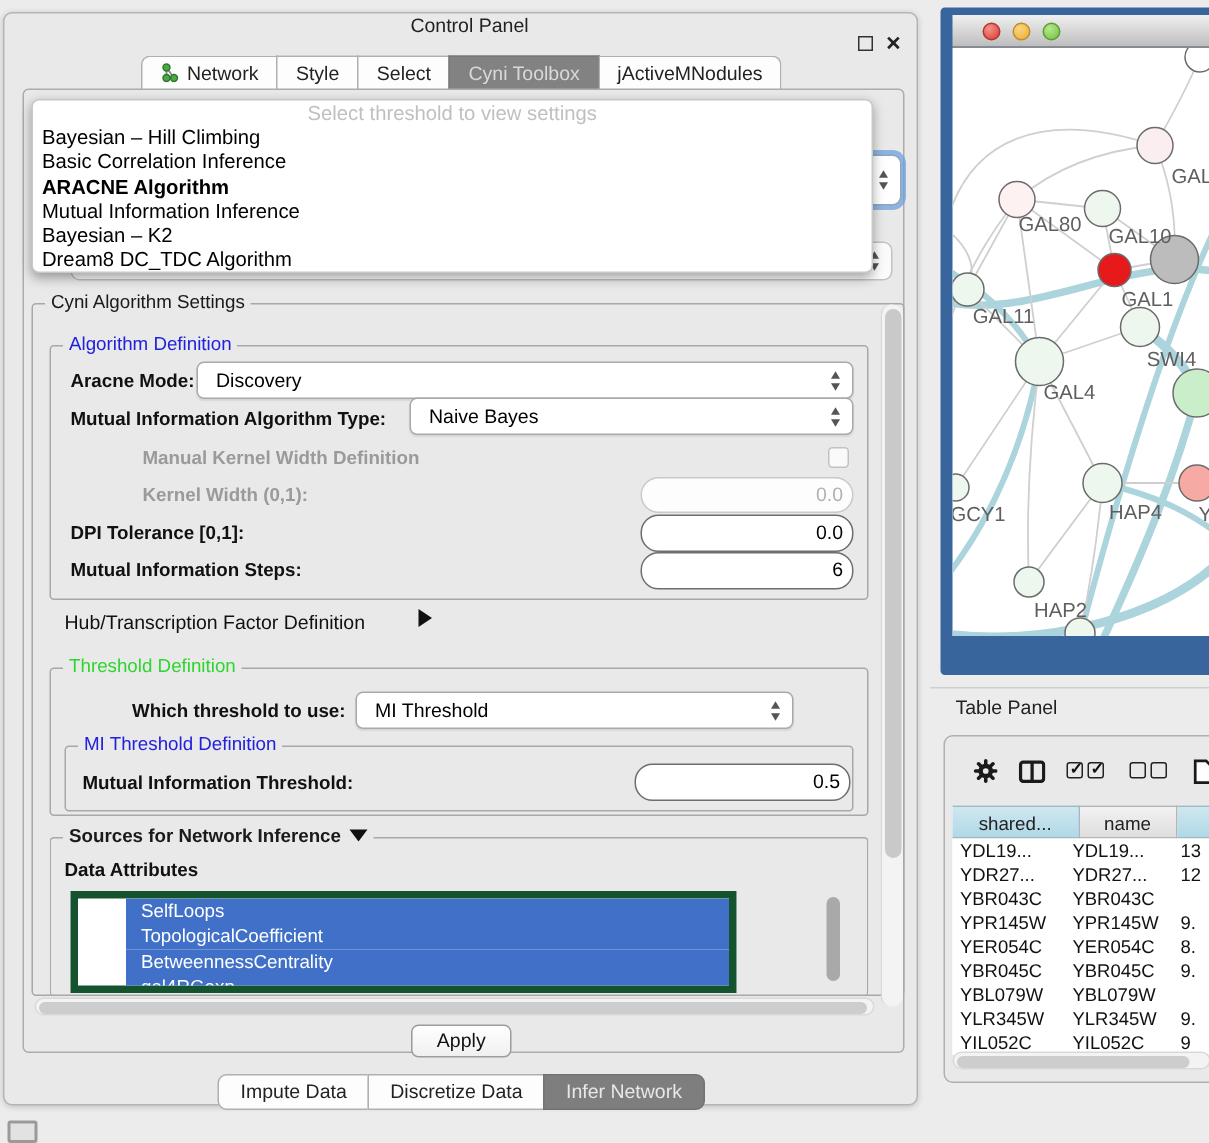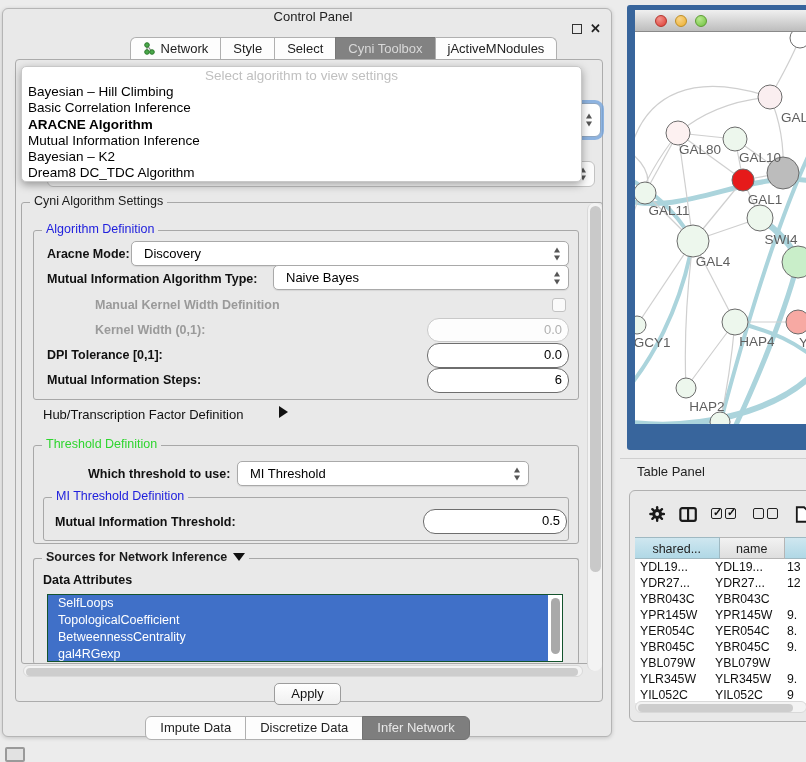--- a/index.html
+++ b/index.html
@@ -12,21 +12,21 @@
     background:#e9e9e9; border:1px solid #b5b5b5; border-radius:6px;
     box-shadow:0 1px 4px rgba(0,0,0,.18); }
   #cp-titlebar { position:absolute; left:12px; top:0; right:0; height:24px; display:flex;
     align-items:center; padding:0 10px;flex-direction:column; }
   #cp-title { font-size:13px; color:#222; }
   #cp-title-icons { margin-left:auto; display:flex; gap:8px; align-items:center; }
   .float-icon { width:10px; height:10px; border:1.6px solid #333; background:transparent; }
   .close-icon { font-size:13px; font-weight:bold; color:#222; line-height:10px; }
 
   
-  #top-tabs { position:absolute; left:0; top:28px; width:100%; display:flex; justify-content:center;margin-left:36px; }
+  #top-tabs { position:absolute; left:0; top:28px; width:100%; display:flex; justify-content:center; }
   .tab { border:1px solid #b0b0b0; border-bottom:none; background:#fdfdfd;
     padding:3px 12px 4px 12px; font-size:13px; color:#222; display:flex; align-items:center; gap:5px;
     margin-right:-1px; }
   .tab:first-child { border-top-left-radius:6px; }
   .tab:last-child { border-top-right-radius:6px; }
   .tab.selected { background:#828282; color:#d9d9d9; border-color:#787878; }
 
   #tab-content { position:absolute; left:12px; top:50px; width:588px; height:643px;
     border:1px solid #acacac; border-radius:4px; background:#e9e9e9; }
 
@@ -73,22 +73,22 @@
   .checkbox { position:absolute; width:14px; height:14px; border:1px solid #c2c2c2;
     border-radius:3px; background:#fafafa; }
 
   
   .vtrack { position:absolute; background:#f3f3f3; border-left:1px solid #d8d8d8; border-radius:7px; }
   .vthumb { position:absolute; background:#c9c9c9; border-radius:6px; }
   .htrack { position:absolute; background:#f3f3f3; border:1px solid #d9d9d9; border-radius:7px; }
   .hthumb { position:absolute; background:#cdcdcd; border-radius:6px; }
 
   
-  #attr-list { position:absolute; left:44px; top:585px; width:516px; height:68px;
-    background:#fff; border:1px solid #14532d; overflow:hidden; }
+  #attr-list { position:absolute; left:44px; top:585px; width:444px; height:68px;
+    background:#fff; border:5px solid #14532d; overflow:hidden;padding-left:32px; }
   .attr-item { height:17px; line-height:17px; width:500px; background:#4070c8; color:#fff;
     font-size:12.5px; padding-left:10px; }
 
   #apply-btn { position:absolute; left:271px; top:674px; width:67px; height:22px;
     background:linear-gradient(#ffffff,#f0f0f0); border:1px solid #9c9c9c; border-radius:5px;
     font-size:13px; text-align:center; line-height:20px; color:#111; }
 
   #bottom-tabs { position:absolute; left:0; top:707px; width:100%; display:flex; justify-content:center; }
   .btab { border:1px solid #b0b0b0; background:#fdfdfd; padding:3px 14px 4px 14px; font-size:13px;
     color:#222; margin-right:-1px; }
@@ -170,21 +170,21 @@
 
   <div id="focus-combo-fragment">
     <span class="spin"></span>
   </div>
   <div id="bg-combo">
     <span>galFiltered.sif default node</span>
     <span class="spin"></span>
   </div>
 
   <div id="algo-popup">
-    <div id="algo-placeholder">Select algorithm to view settings</div>
+    <div id="algo-placeholder">Select threshold to view settings</div>
     <div id="algo-items">
         <div class="algo-item">Bayesian – Hill Climbing</div>
         <div class="algo-item">Basic Correlation Inference</div>
         <div class="algo-item bold">ARACNE Algorithm</div>
         <div class="algo-item">Mutual Information Inference</div>
         <div class="algo-item">Bayesian – K2</div>
         <div class="algo-item">Dream8 DC_TDC Algorithm</div>
       </div>
   </div>
 

